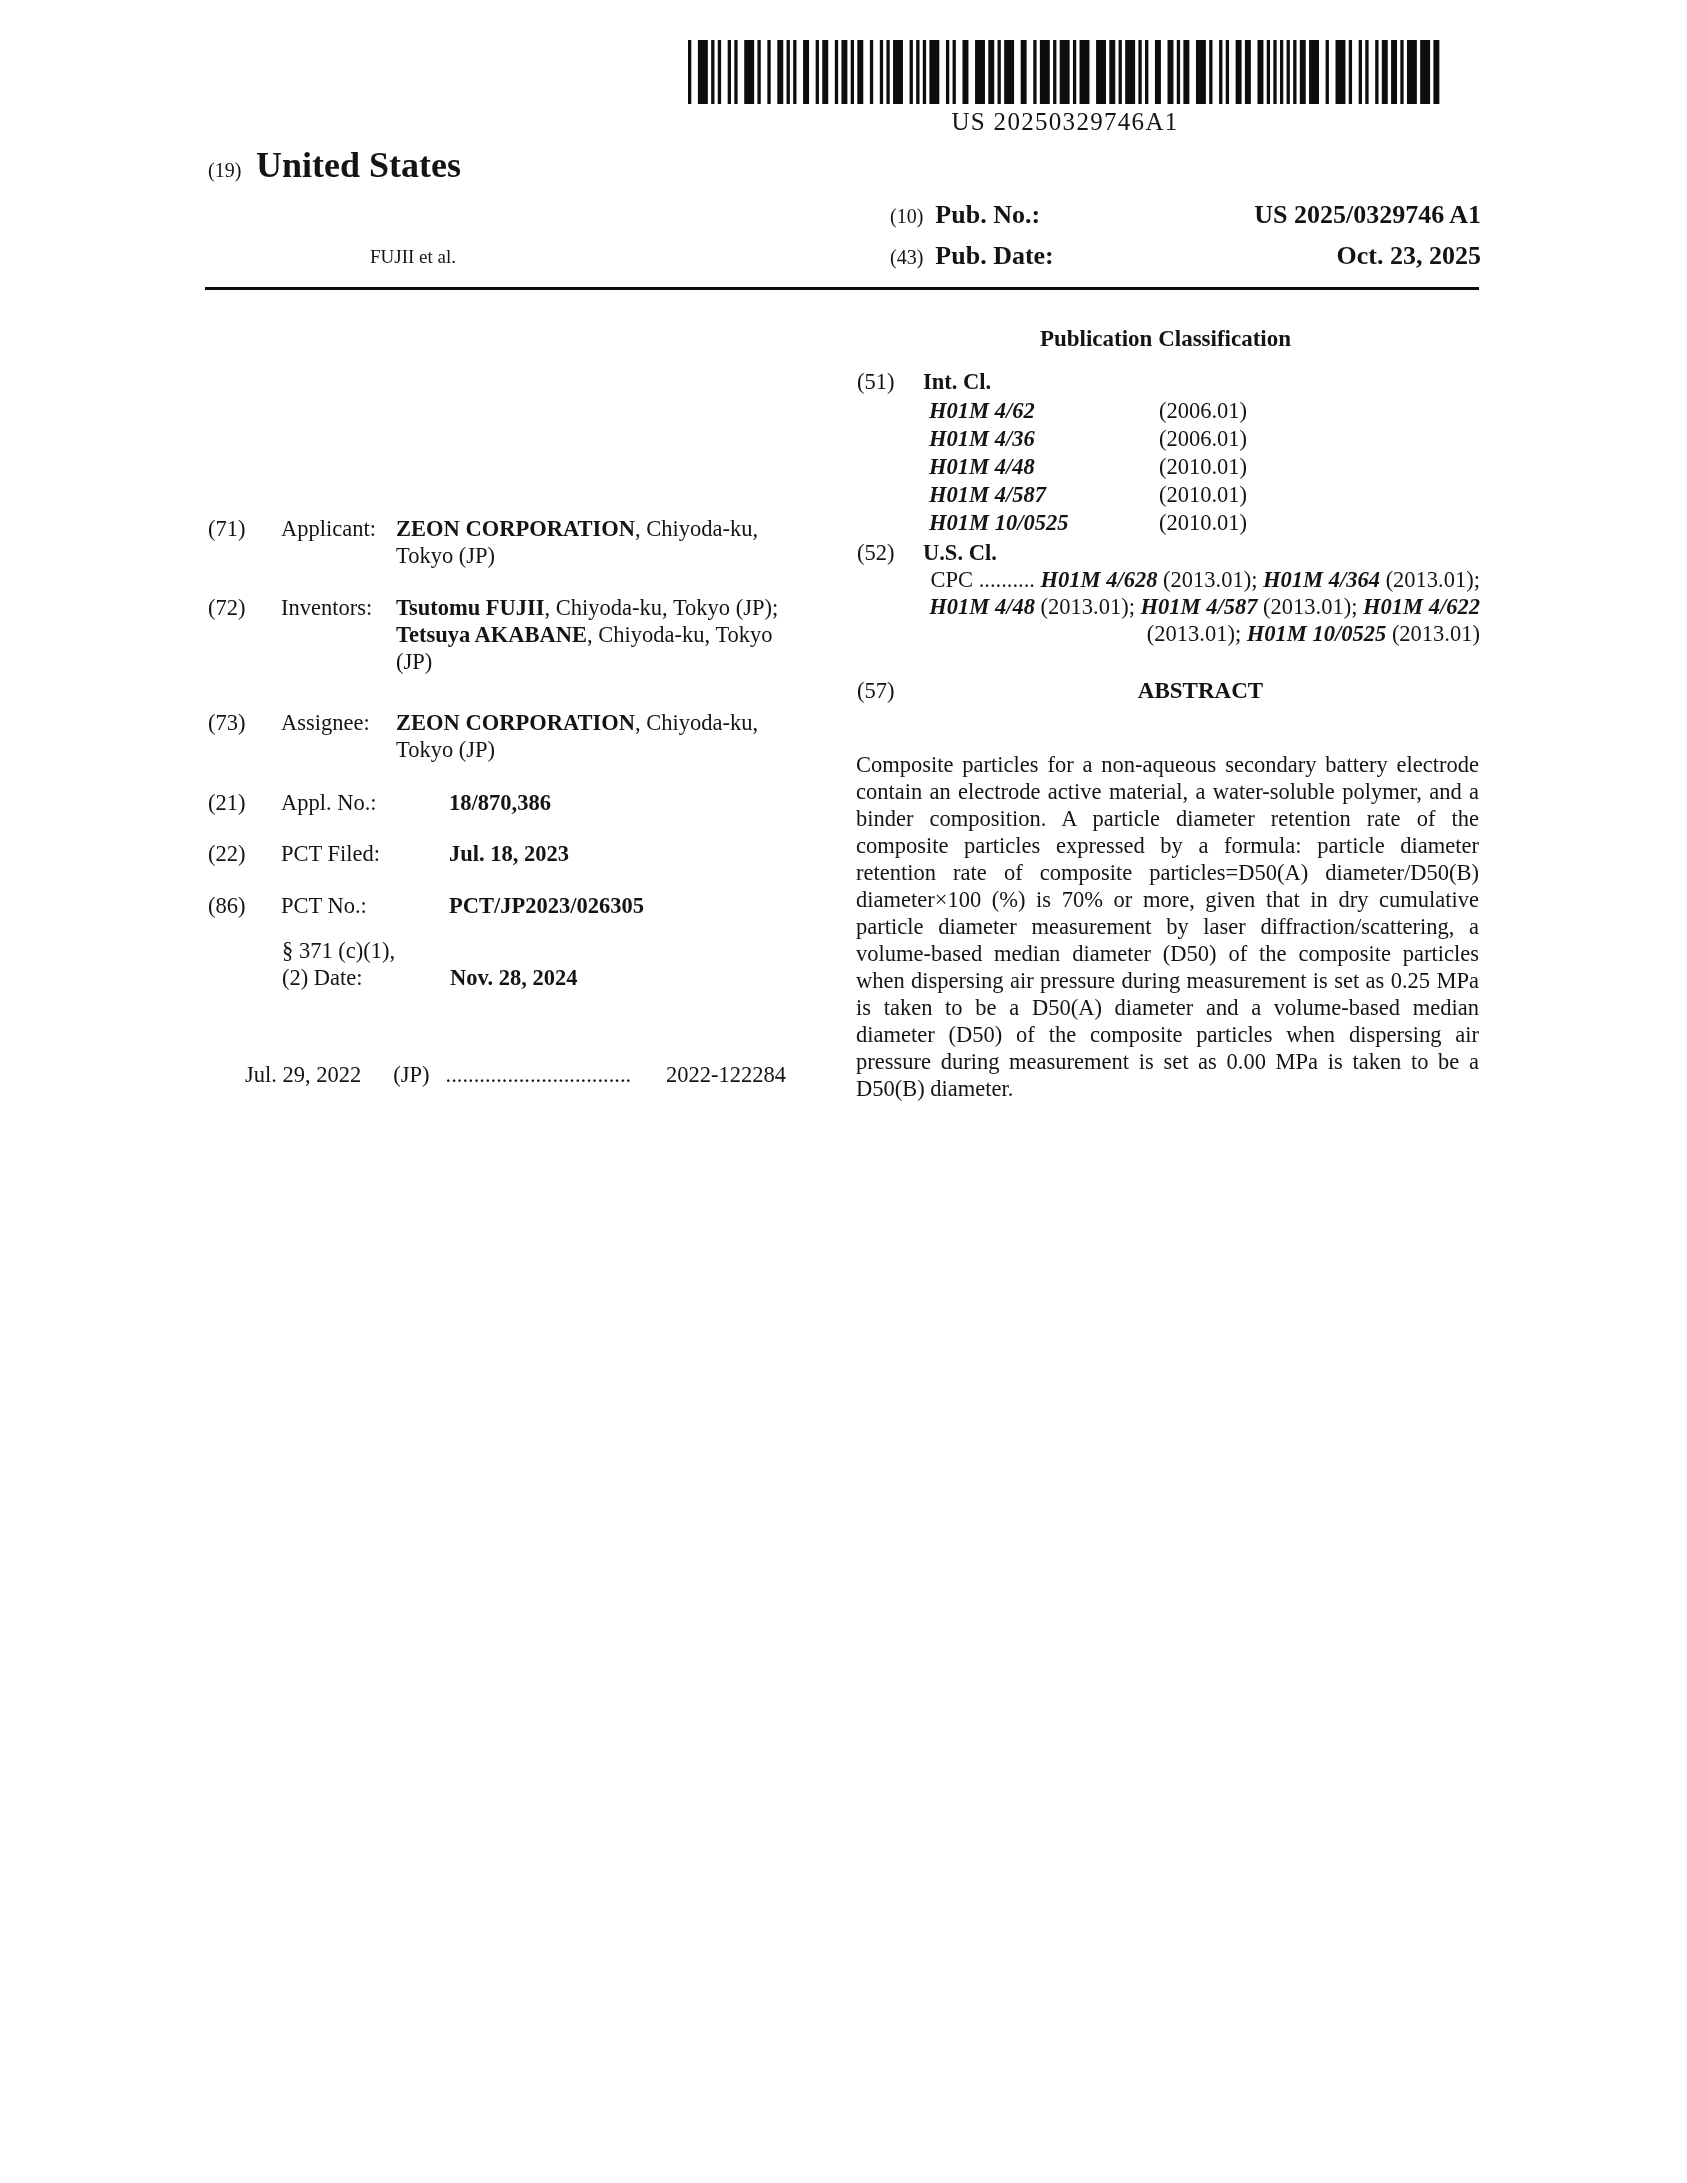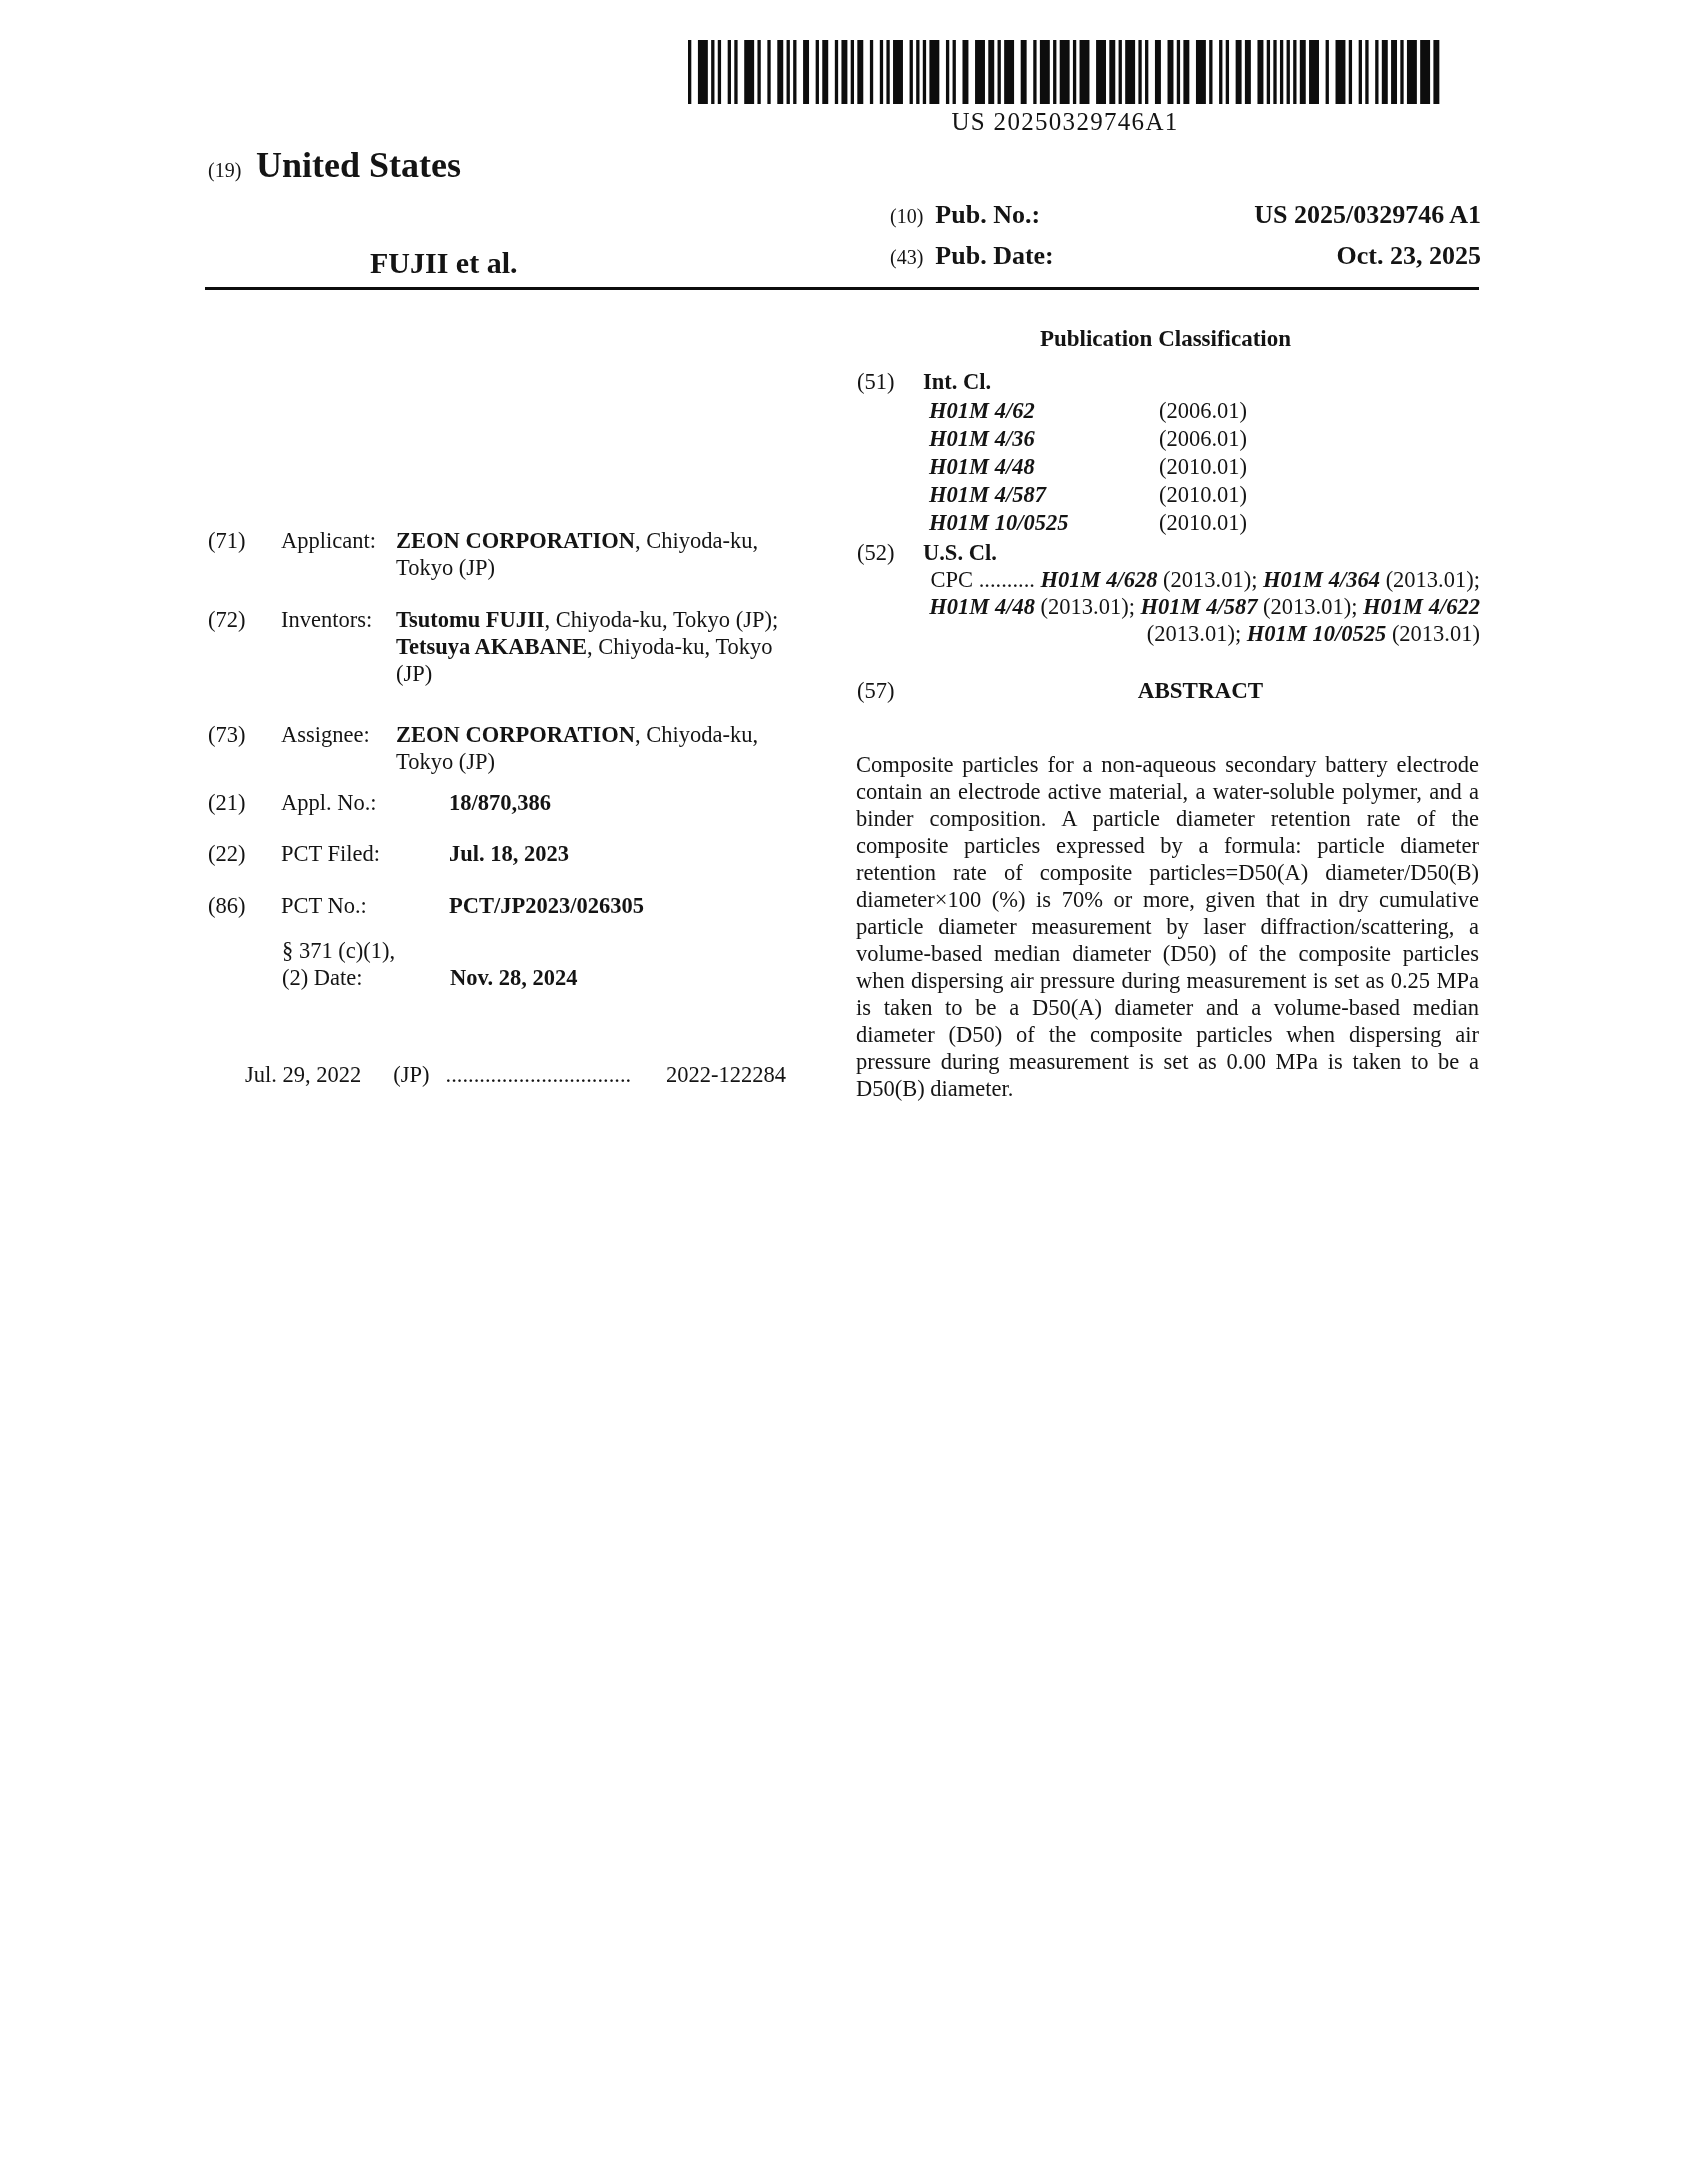--- a/index.html
+++ b/index.html
@@ -22,35 +22,35 @@
   }
 
   
   .hrow { display:flex; align-items:baseline; }
   .small-num { font-size:20px; white-space:nowrap; }
   #row19 { left:208px; top:144px; gap:14.6px; }
   .h-country { font-size:36px; font-weight:bold; }
   #row12 { left:208px; top:191px; gap:14.6px; }
   .h-kind { font-size:36px; font-weight:bold; }
   #row-authors { left:370px; top:246px; }
-  .h-authors { font-size:30px; font-weight:bold; }
+  .h-authors { font-size:19px; font-weight:normal; }
   #row10 { left:890px; top:200px; width:591px; justify-content:space-between; }
   #row43 { left:890px; top:241px; width:591px; justify-content:space-between; }
   .h-pub { font-size:26px; font-weight:bold; white-space:nowrap; }
   .h-pub-group { display:flex; align-items:baseline; gap:12px; }
   #header-divider { left:205px; top:287px; width:1274px; height:2.6px; background:#0d0d0d; }
 
   
   .body-txt { font-size:22.5px; line-height:27px; }
   .b  { font-weight:bold; }
   .bi { font-weight:bold; font-style:italic; }
 
   
   .lsec { display:grid; }
-  .g-num-label-val { grid-template-columns:73px 115px auto;margin-top:12px; }
+  .g-num-label-val { grid-template-columns:73px 115px auto; }
   .g-num-wide-val  { grid-template-columns:73px 168px auto; }
   .g-num-rest      { grid-template-columns:73px auto; }
 
   #sec54 { left:208px; top:324px; width:496px; }
   #sec54 .title { white-space:pre-line; font-weight:bold; }
 
   #sec71 { left:208px; top:515px; width:582px; }
   #sec72 { left:208px; top:594px; width:582px; }
   #sec73 { left:208px; top:709px; width:582px; }
   #sec21 { left:208px; top:789px; width:582px; }

